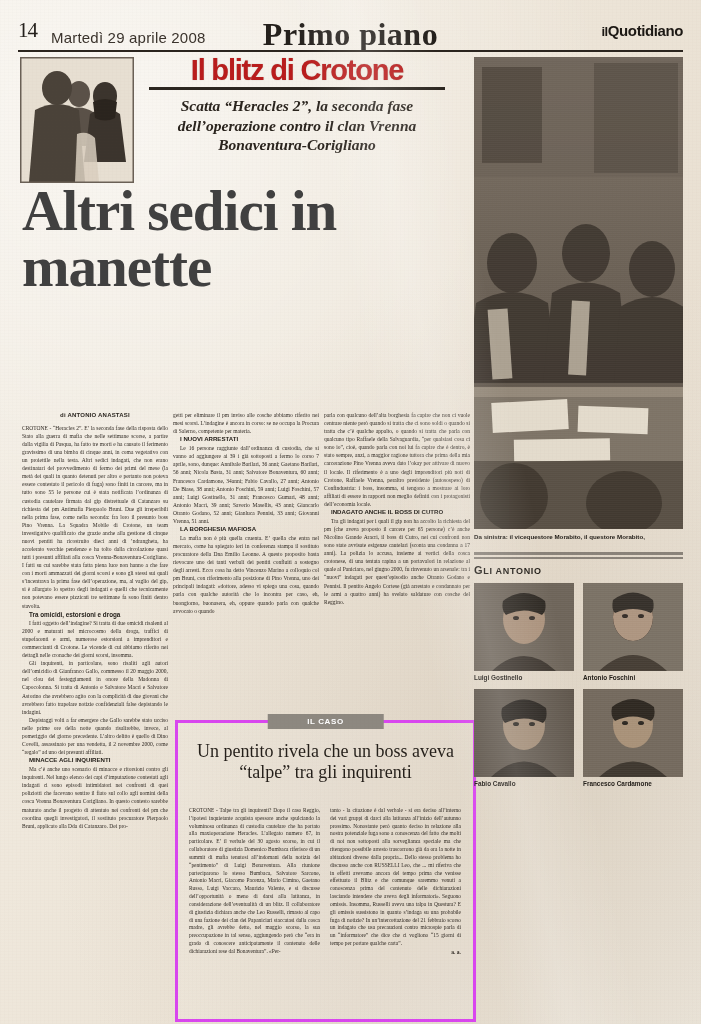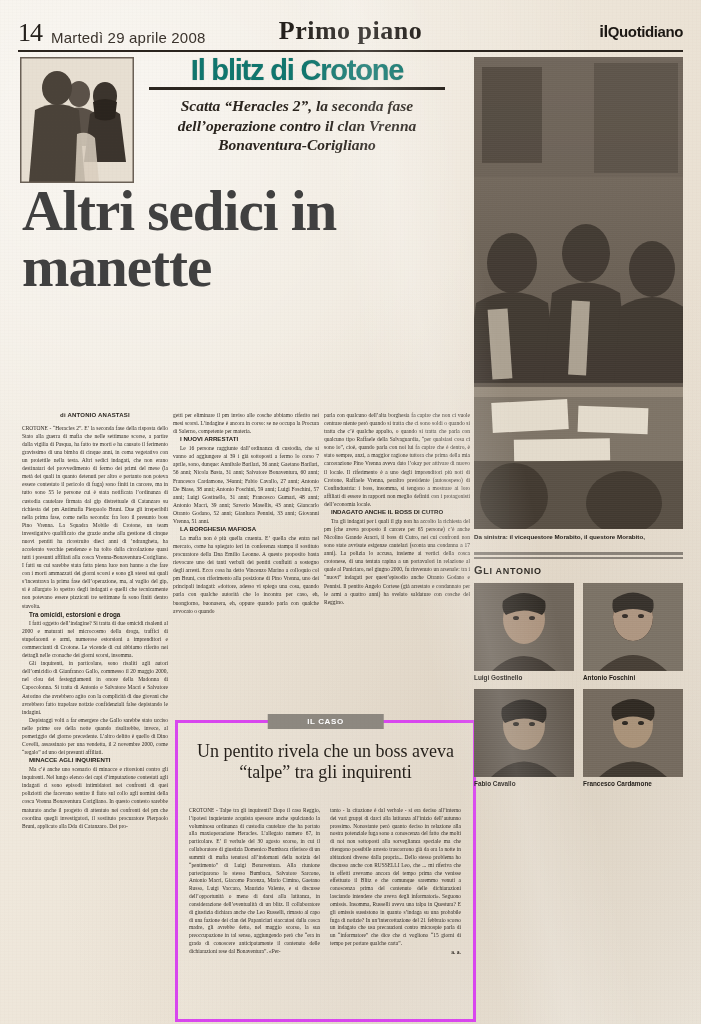--- a/index.html
+++ b/index.html
@@ -25,46 +25,46 @@
       repeating-linear-gradient(90deg, rgba(120,100,80,.04) 0 1px, transparent 1px 4px);
   }
   .sheen{
     position:absolute;inset:0;pointer-events:none;opacity:.35;
     background:linear-gradient(78deg, transparent 0 55%, rgba(255,255,255,.45) 62%, transparent 70%);
   }
   .page{position:absolute;inset:0;}
 
   
   .masthead{position:absolute;left:18px;top:18px;width:665px;height:34px;}
-  .folio{position:absolute;left:0;top:0;font-size:26px;font-weight:400;letter-spacing:-1px;}
+  .folio{position:absolute;left:0;top:0;font-size:21px;font-weight:400;letter-spacing:-1px;}
   .folio-date{position:absolute;left:33px;top:11px;font-size:15px;font-family:"Liberation Sans",sans-serif;letter-spacing:.2px;color:#3a332c;}
   .section-title{
     position:absolute;left:0;right:0;top:-2px;text-align:center;
-    font-size:26px;font-weight:bold;letter-spacing:.5px;
+    font-size:32px;font-weight:bold;letter-spacing:.5px;
   }
   .brand{
     position:absolute;right:0;top:4px;
     font-family:"Liberation Sans",sans-serif;font-weight:bold;font-size:15px;
     letter-spacing:-.4px;color:#1c1814;
   }
-  .brand .il{font-size:17px;}
+  .brand .il{font-size:13px;}
   .rule-top{position:absolute;left:18px;top:50px;width:665px;height:2px;background:#2a241e;}
 
   
   .illus{
     position:absolute;left:20px;top:57px;width:112px;height:124px;
     border:1px solid #6a6056;background:#e5ddd0;overflow:hidden;
   }
   .illus svg{display:block;}
 
   
   .kicker-wrap{position:absolute;left:138px;top:55px;width:318px;}
   .kicker{
     font-family:"Liberation Sans",sans-serif;font-weight:bold;
-    font-size:29px;letter-spacing:-1.2px;text-align:center;color:#0f766e;
+    font-size:29px;letter-spacing:-1.2px;text-align:center;color:#b91c1c;
     line-height:1.05;
     text-shadow:0 0 1px rgba(60,50,40,.35);
   }
   .kicker-rule{margin:2px auto 0;width:296px;height:3px;background:#2b2620;}
   .deck{
     margin-top:6px;text-align:center;font-style:italic;font-weight:bold;
     font-size:15.5px;line-height:1.26;color:#2a241e;
   }
 
   

